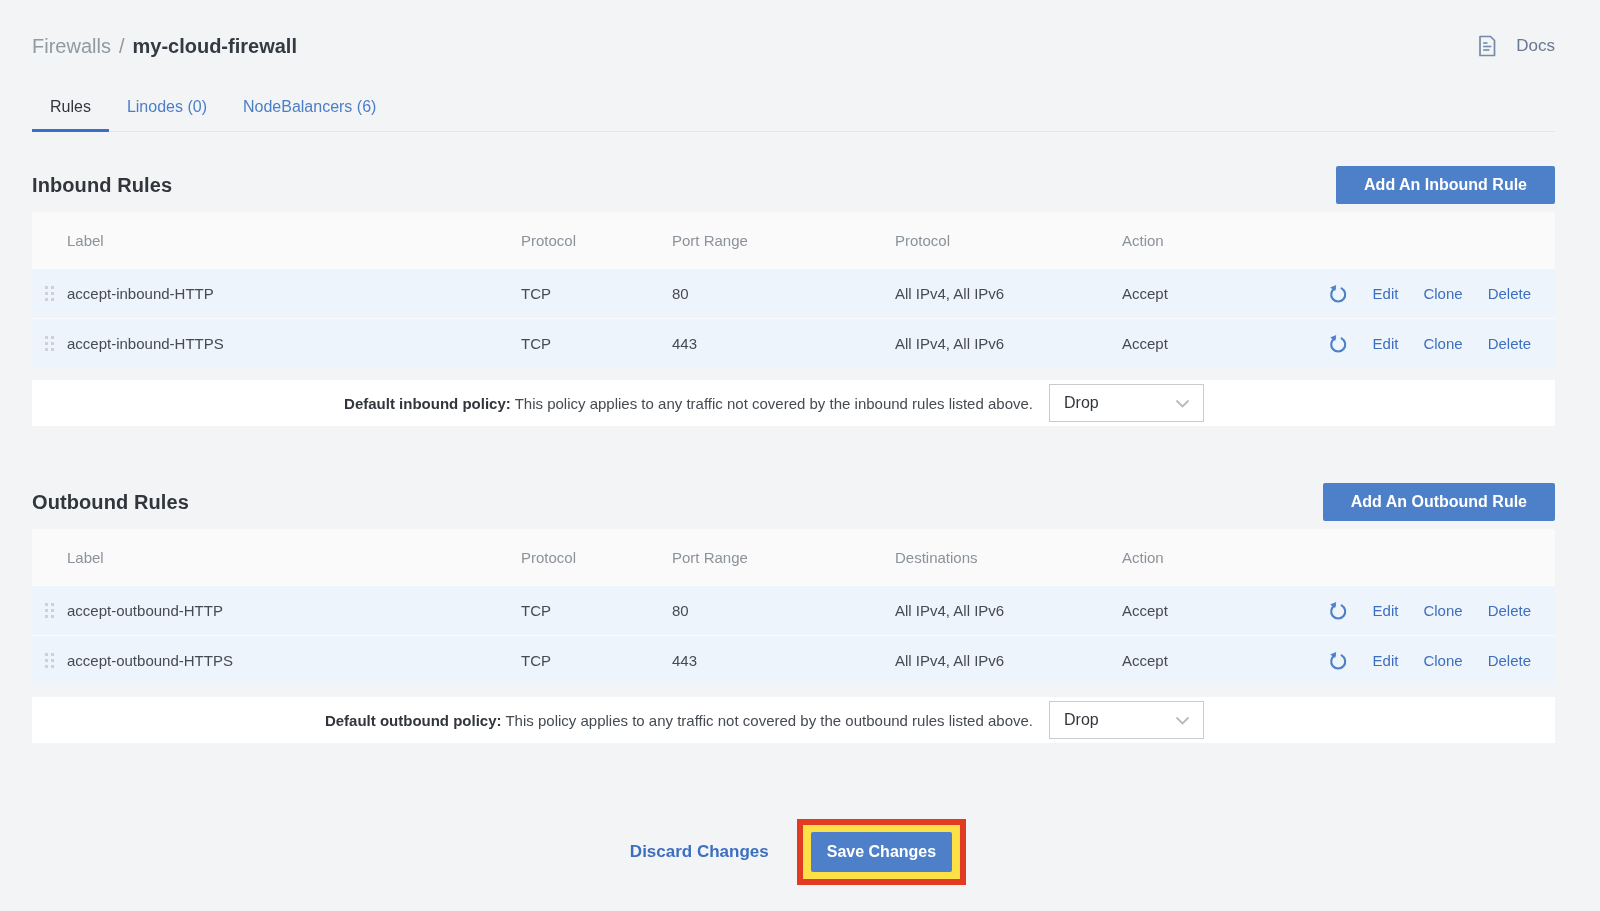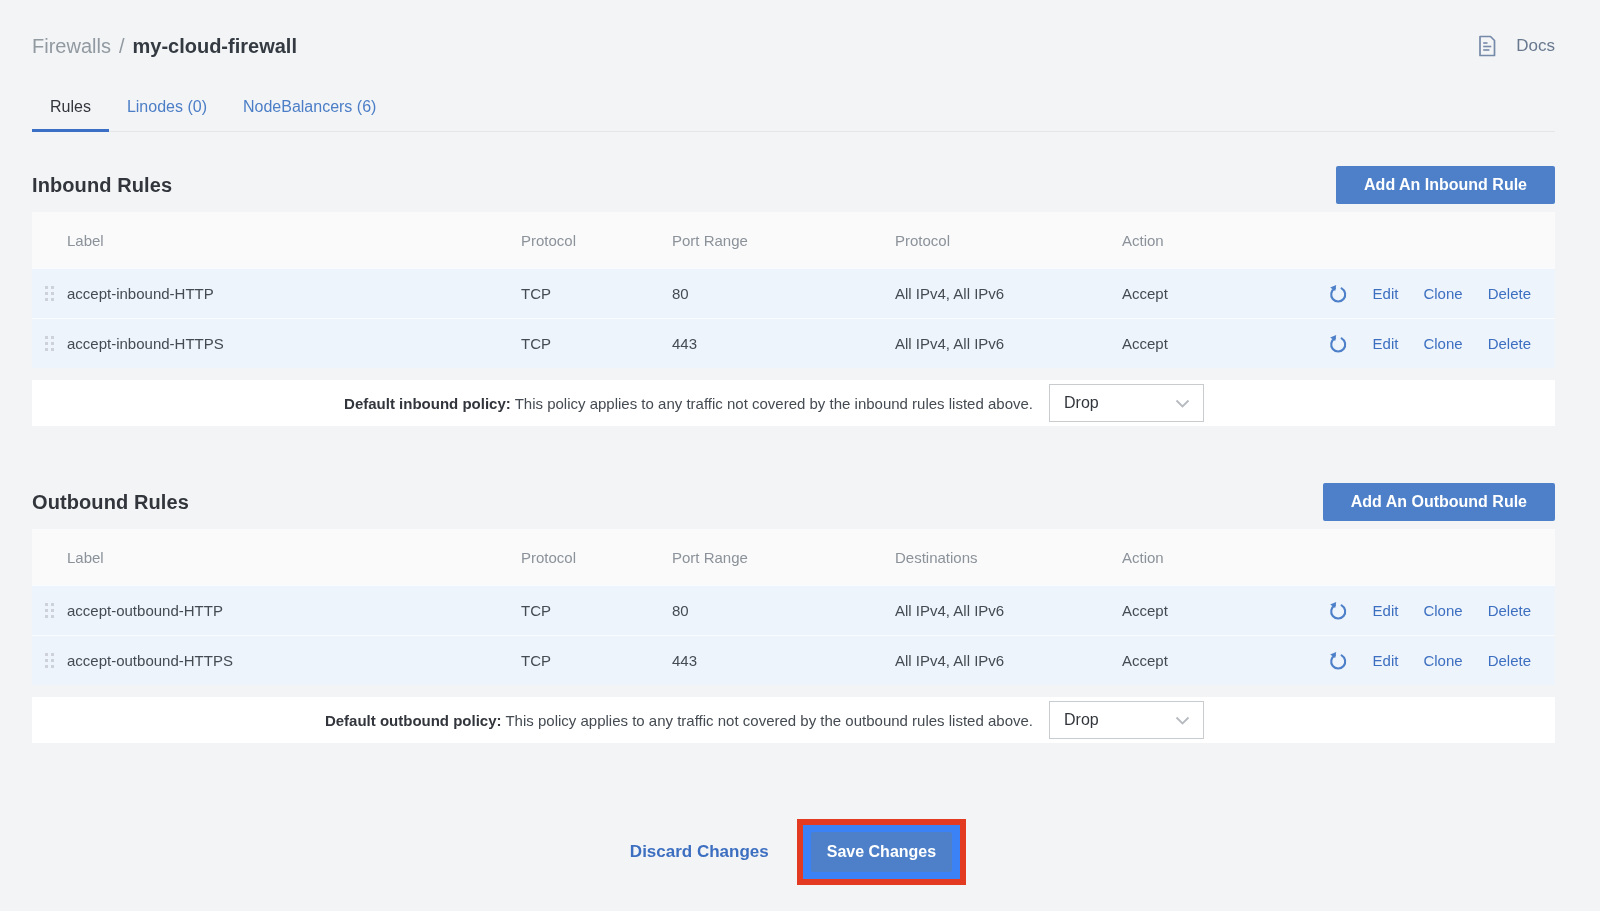--- a/index.html
+++ b/index.html
@@ -60,21 +60,21 @@
     display: flex; align-items: center; justify-content: space-between;
     padding: 0 13px 0 14px; font-size: 16px; color: #32363c; cursor: pointer;
   }
 
   .section-gap { height: 57px; }
 
   
   .footer-row { display: flex; justify-content: center; align-items: center; gap: 28px; margin-top: 76px; }
   .discard-link { font-size: 17px; font-weight: 700; color: #3d6fc1; cursor: pointer; }
   .save-highlight {
-    border: 6px solid #e33b22; background: #3b82f6; padding: 7px 8px;
+    border: 6px solid #e33b22; background: #fde047; padding: 7px 8px;
     margin-right: -9px;
   }
   .btn-save {
     background: #4d80c9; color: #fff; border: none; height: 40px; padding: 0 16px;
     font-size: 16px; font-weight: 700; border-radius: 2px;
     font-family: "Liberation Sans", sans-serif; cursor: pointer; min-width: 133px;
   }
 </style>
 </head>
 <body>

